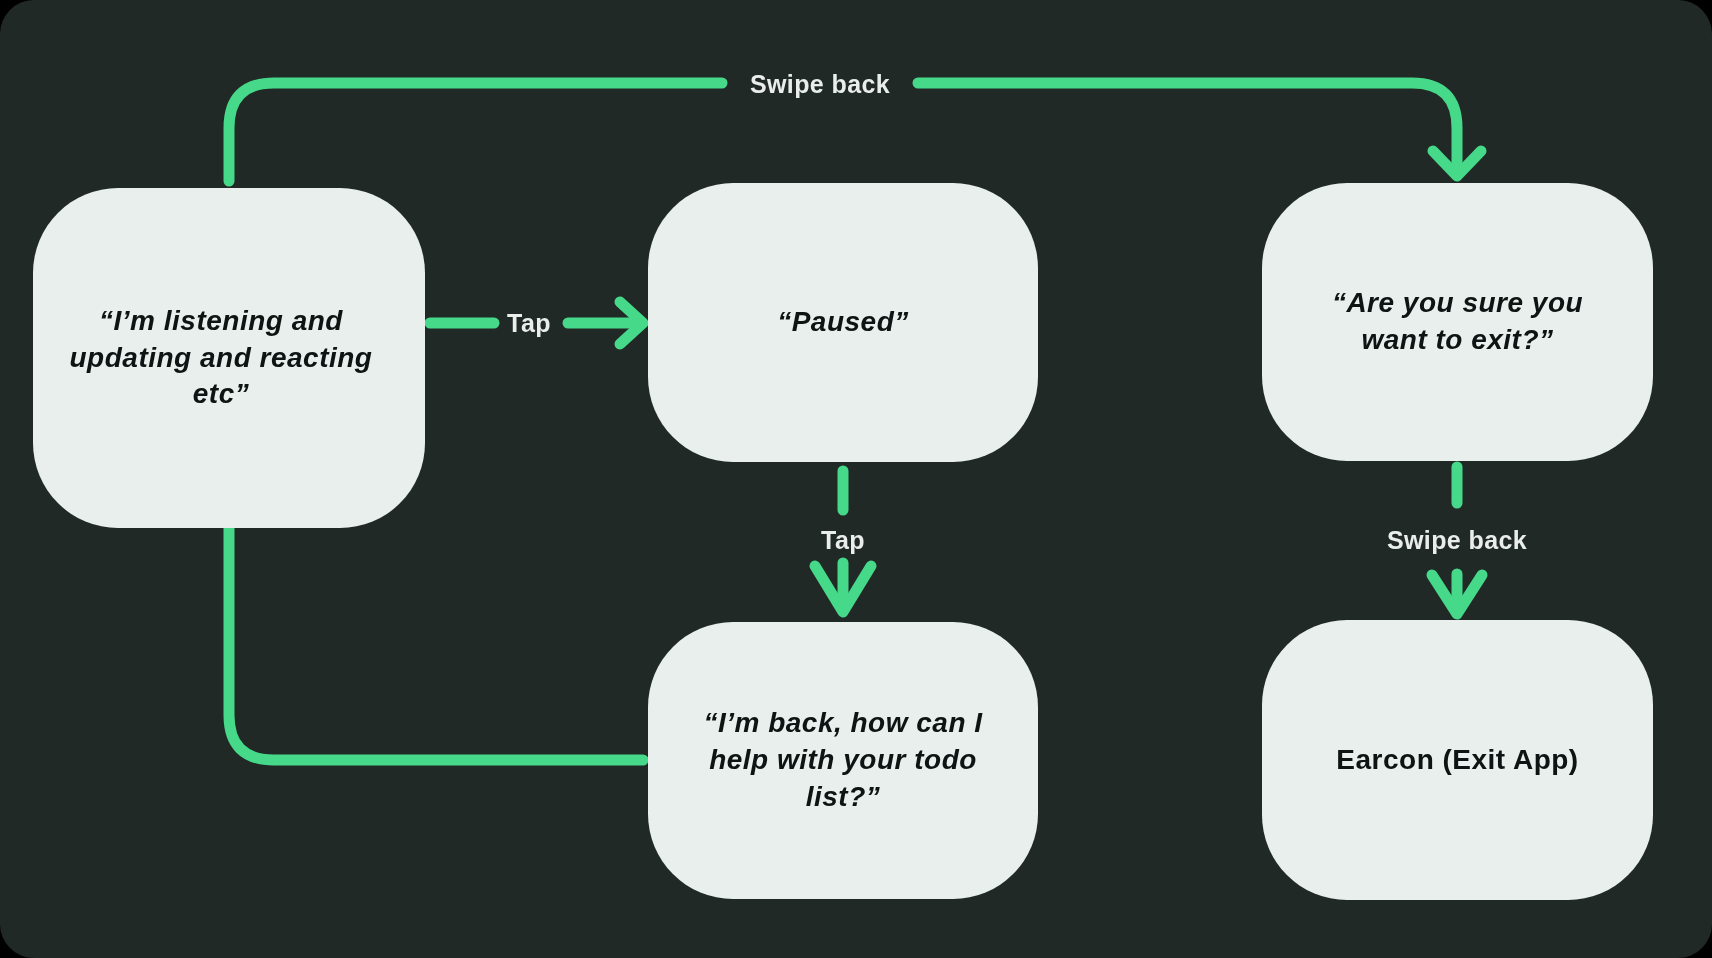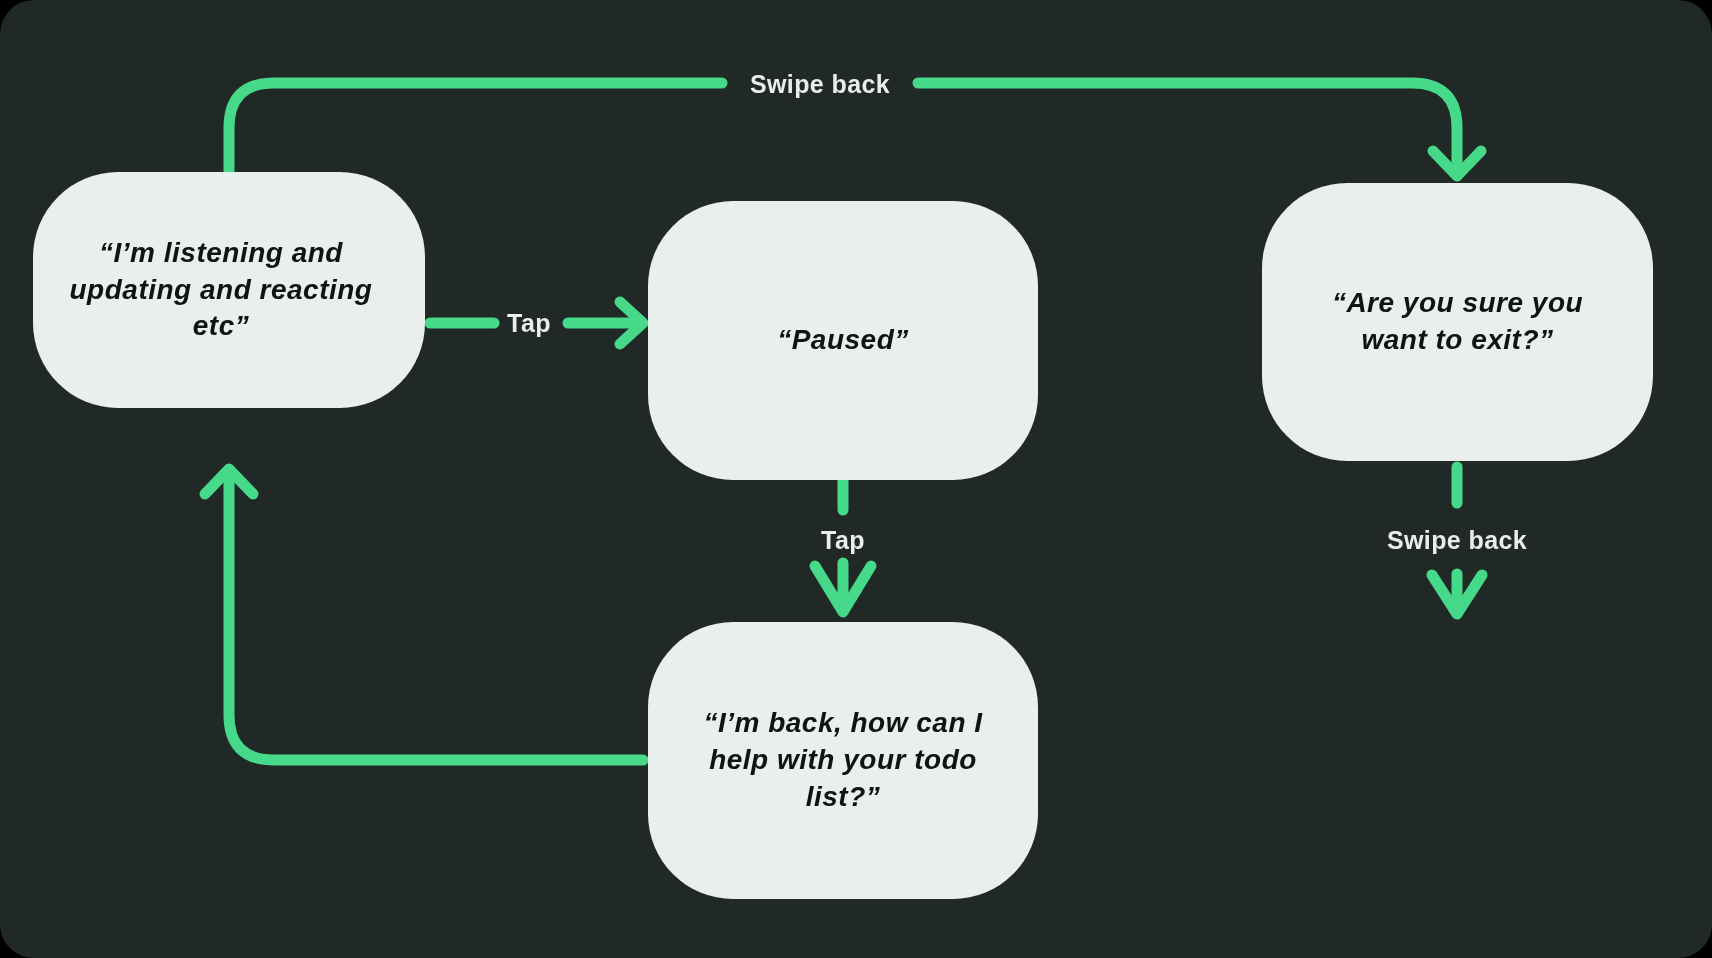--- a/index.html
+++ b/index.html
@@ -62,22 +62,22 @@
   .edge-label {
     position: absolute;
     transform: translate(-50%, -50%);
     color: var(--label-text);
     font-size: 25px;
     font-weight: 700;
     letter-spacing: 0.4px;
     white-space: nowrap;
   }
   
-  .node--listening   { left: 33px;   top: 172px; width: 392px; height: 236px; padding-left: 12px; }
-  .node--paused      { left: 648px;  top: 201px; width: 390px; height: 279px; }
+  .node--listening   { left: 33px;   top: 188px; width: 392px; height: 340px; padding-left: 12px; }
+  .node--paused      { left: 648px;  top: 183px; width: 390px; height: 279px; }
   .node--confirm     { left: 1262px; top: 183px; width: 391px; height: 278px; }
   .node--back-help   { left: 648px;  top: 622px; width: 390px; height: 277px; }
   .node--earcon      { left: 1262px; top: 620px; width: 391px; height: 280px; }
   
   .label--swipe-top    { left: 820px;  top: 84px;  }
   .label--tap-right    { left: 529px;  top: 323px; }
   .label--tap-down     { left: 843px;  top: 540px; }
   .label--swipe-right  { left: 1457px; top: 540px; }
 </style>
 </head>
@@ -131,19 +131,22 @@
     <span class="node-text">“Are you sure you
 want to exit?”</span>
   </div>
 
   <div class="node node--back-help">
     <span class="node-text">“I’m back, how can I
 help with your todo
 list?”</span>
   </div>
 
+  <div class="node node--earcon">
+    <span class="node-text node-text--plain">Earcon (Exit App)</span>
+  </div>
 
   <div class="edge-label label--swipe-top">Swipe back</div>
   <div class="edge-label label--tap-right">Tap</div>
   <div class="edge-label label--tap-down">Tap</div>
   <div class="edge-label label--swipe-right">Swipe back</div>
 
 </div>
 
 </body></html>

